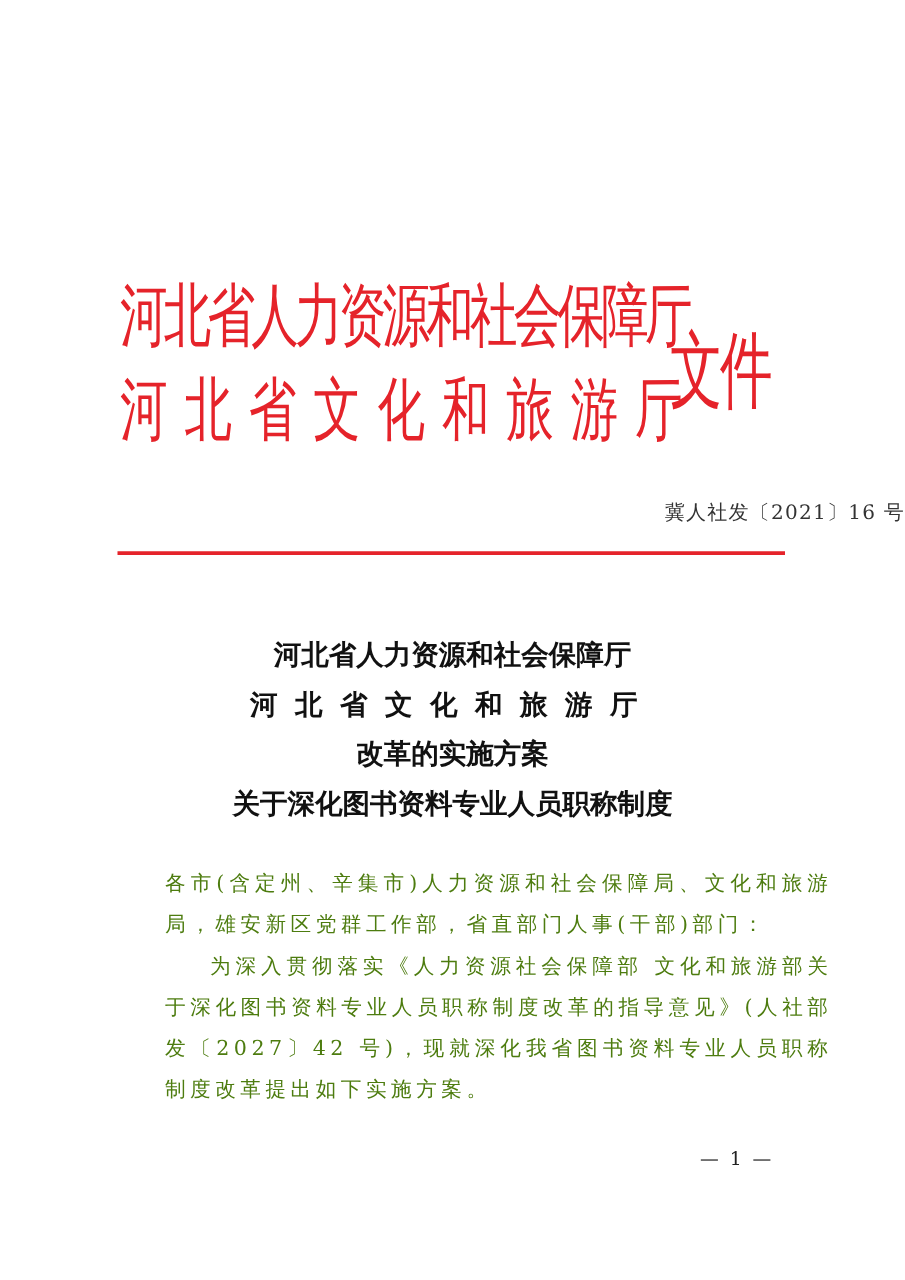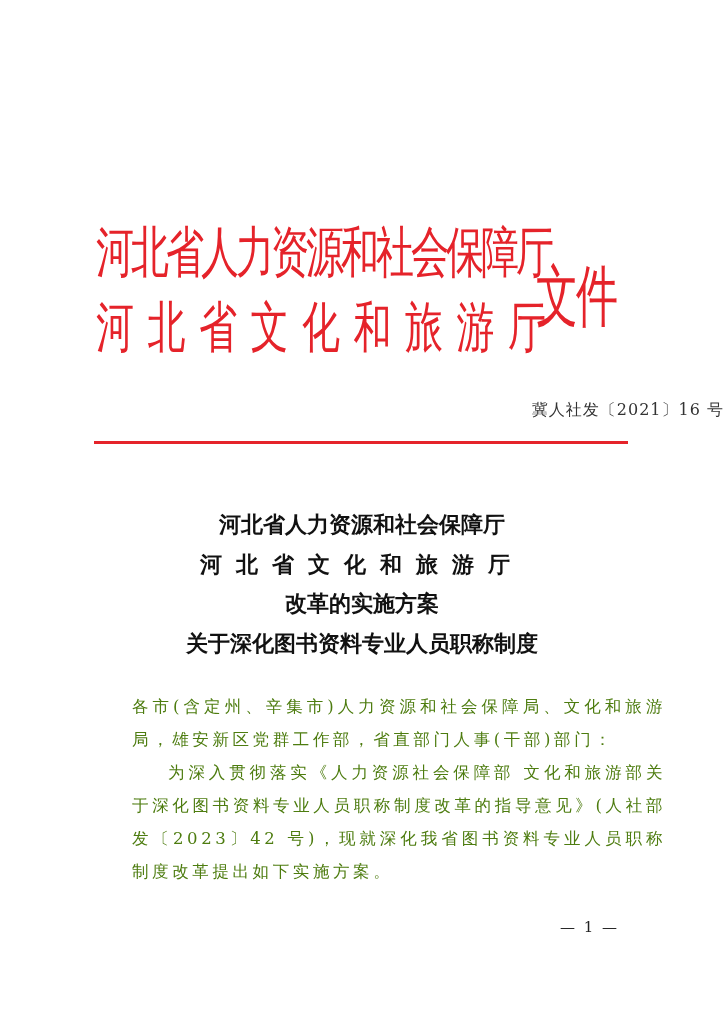--- a/index.html
+++ b/index.html
@@ -47,17 +47,17 @@
 
   <div class="title">
     <div class="title-line">河北省人力资源和社会保障厅</div>
     <div class="title-line spaced">河北省文化和旅游厅</div>
     <div class="title-line">改革的实施方案</div>
     <div class="title-line">关于深化图书资料专业人员职称制度</div>
   </div>
 
   <div class="body">
     <p class="para">各市(含定州、辛集市)人力资源和社会保障局、文化和旅游局，雄安新区党群工作部，省直部门人事(干部)部门：</p>
-    <p class="para indent">为深入贯彻落实《人力资源社会保障部 文化和旅游部关于深化图书资料专业人员职称制度改革的指导意见》(人社部发〔2023〕42 号)，现就深化我省图书资料专业人员职称制度改革提出如下实施方案。</p>
+    <p class="para indent">为深入贯彻落实《人力资源社会保障部 文化和旅游部关于深化图书资料专业人员职称制度改革的指导意见》(人社部发〔2027〕42 号)，现就深化我省图书资料专业人员职称制度改革提出如下实施方案。</p>
   </div>
 
   <div class="pagenum">— 1 —</div>
 </div>
 
 </body></html>

